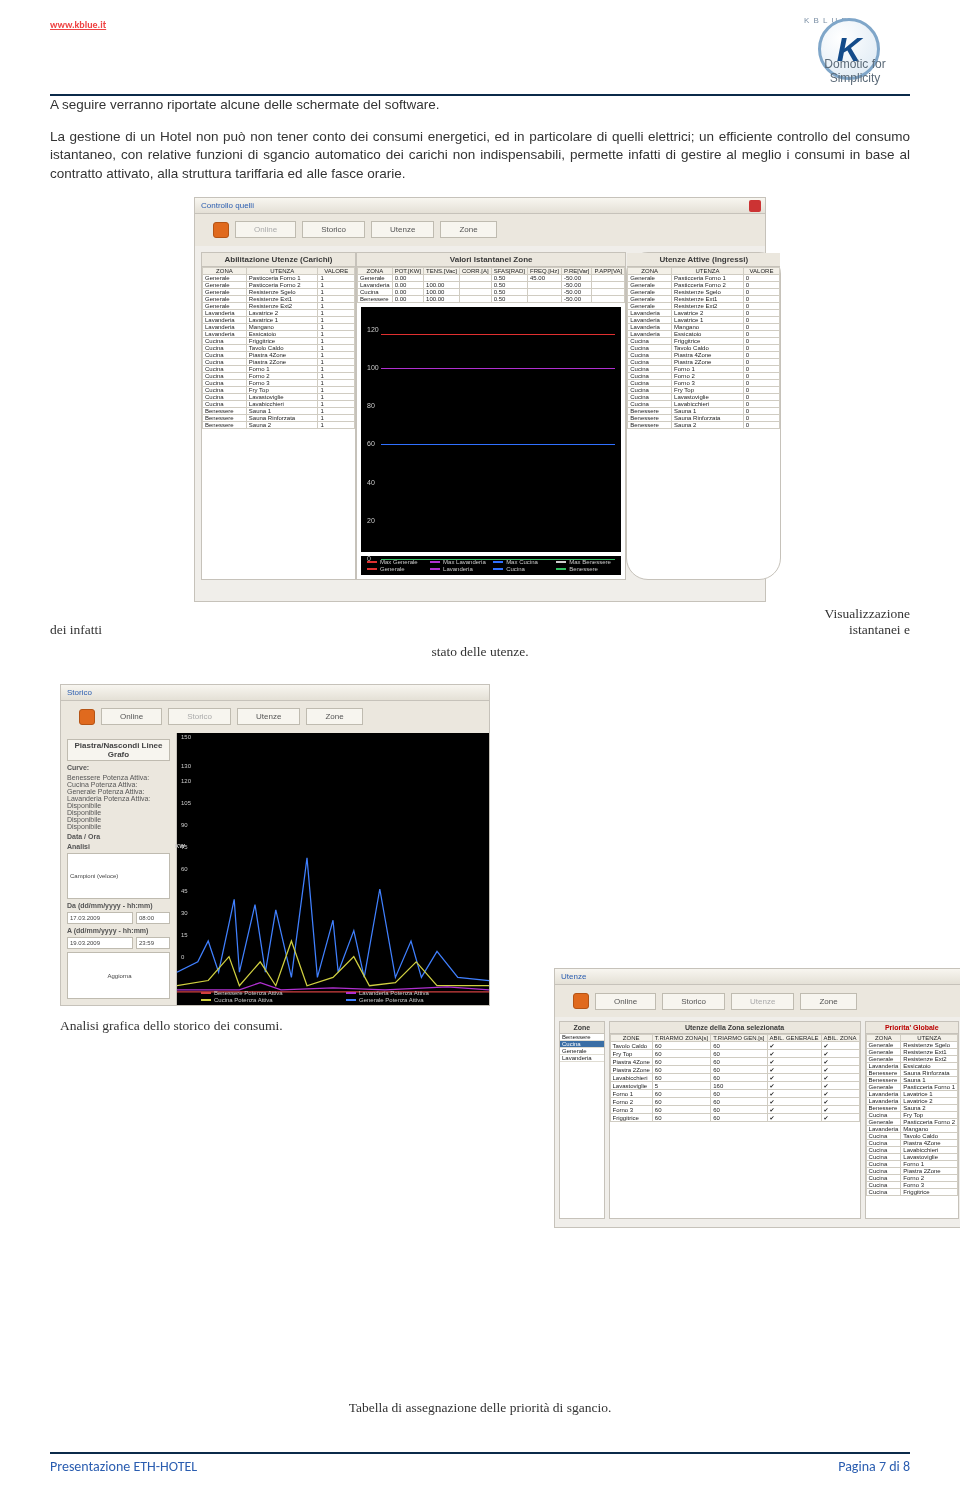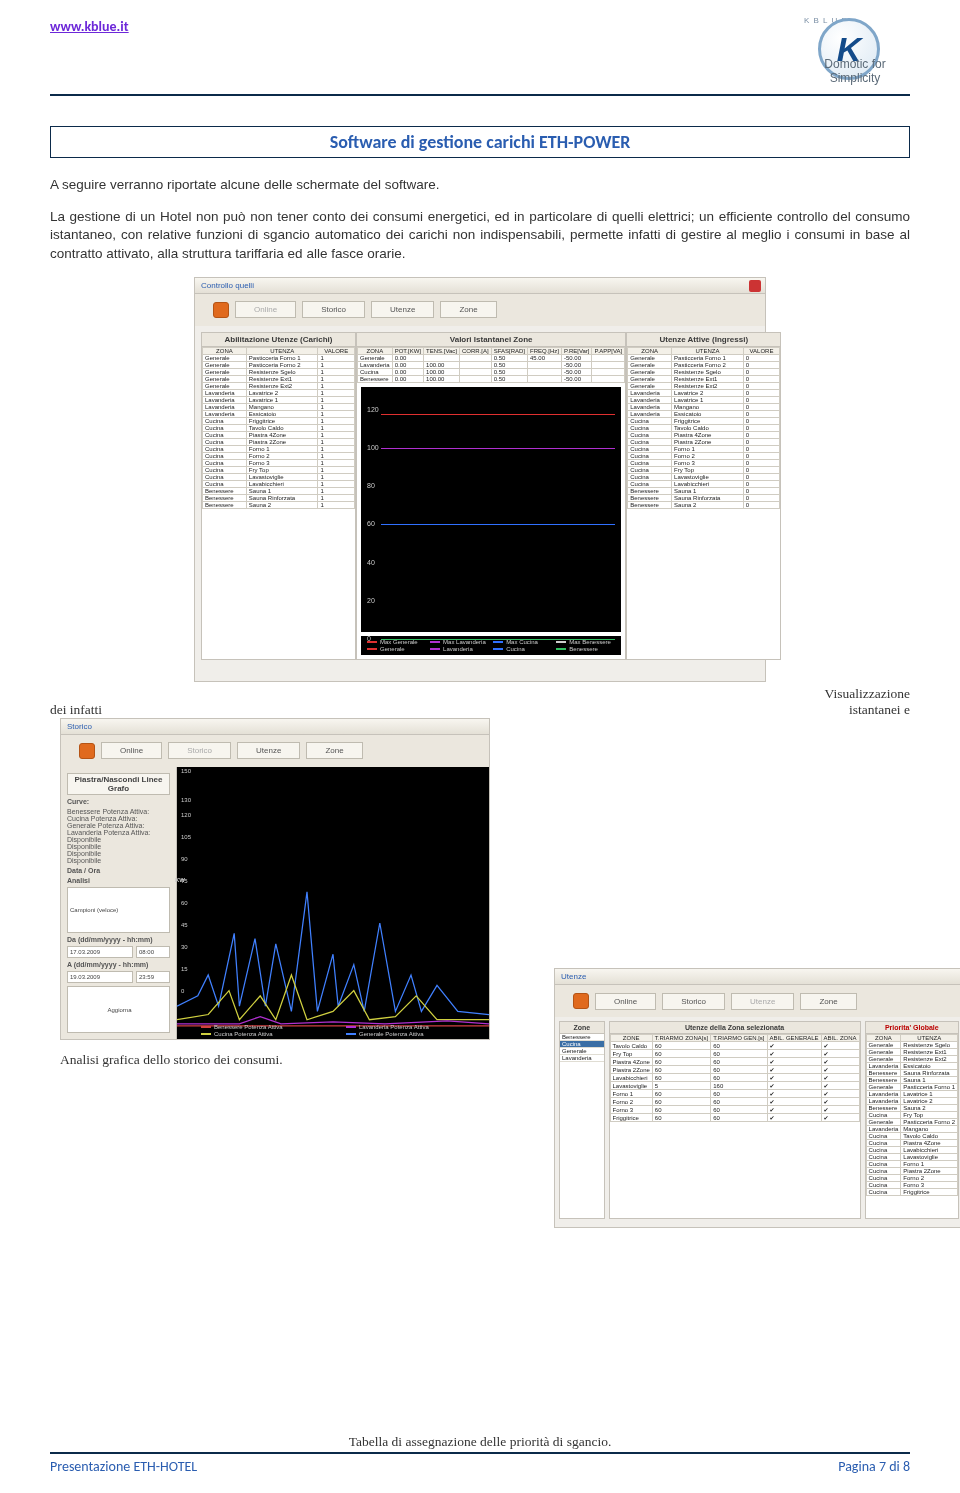--- a/index.html
+++ b/index.html
@@ -15,24 +15,24 @@
   .page {
     padding: 18px 50px 0 50px;
   }
   .header-row {
     display: flex;
     justify-content: space-between;
     align-items: flex-start;
     height: 70px;
   }
   .url-link {
-    color: #6d28d9;
+    color: #ef4444;
     font-family: Calibri, Arial, sans-serif;
     font-weight: bold;
-    font-size: 14px;
+    font-size: 10px;
     text-decoration: underline;
   }
   .logo {
     width: 110px;
     height: 65px;
     position: relative;
   }
   .logo-ring {
     width: 62px; height: 62px;
     border: 3px solid #7fa6c9;
@@ -110,21 +110,21 @@
     display:flex; align-items:center;
   }
   .tb-btn.gray { color:#aaa; }
 
   
   .shot1 { width: 572px; margin: 14px auto 0 auto; height: 405px; }
   .s1-body { display:flex; gap:0; padding:6px 6px 6px 6px; height:340px; }
   .s1-col { background:#fff; border:1px solid #c6c2ba; flex:1; display:flex; flex-direction:column; }
   .s1-colA { flex: 0 0 155px; }
   .s1-colB { flex: 1; }
-  .s1-colC { flex: 0 0 155px; }
+  .s1-colC { flex: 0 0 155px; border-radius: 22px; }
   .s1-col-hd {
     background:#ebe7de; font-size:8px; font-weight:bold; text-align:center;
     padding:2px 0; border-bottom:1px solid #c6c2ba; color:#3a3a3a;
   }
   .mini-table {
     width:100%; border-collapse:collapse; font-size:6px; color:#222;
   }
   .mini-table th, .mini-table td {
     border:1px solid #d0ccc2; padding:0 2px; white-space:nowrap; overflow:hidden;
   }
@@ -218,21 +218,20 @@
     <div class="logo">
       <div class="logo-arc-text">K B L U E</div>
       <div class="logo-ring">
           <span class="logo-k">K</span>
         </div>
       <div class="logo-tagline">Domotic for Simplicity</div>
     </div>
   </div>
   <hr class="hr-top">
 
-  <div class="title-box">Software di gestione carichi ETH-POWER</div>
 
   <p class="body-text">A seguire verranno riportate alcune delle schermate del software.</p>
   <p class="body-text">La gestione di un Hotel non può non tener conto dei consumi energetici, ed in particolare di quelli elettrici; un efficiente controllo del consumo istantaneo, con relative funzioni di sgancio automatico dei carichi non indispensabili, permette infatti di gestire al meglio i consumi in base al contratto attivato, alla struttura tariffaria ed alle fasce orarie.</p>
 
   <div class="shot shot1">
     <div class="shot-title-bar">
       <span>Controllo quelli</span>
       <span class="shot-close"></span>
     </div>
     <div class="shot-toolbar">
@@ -569,20 +568,21 @@
       </div>
     </div>
   </div>
 
   <div class="inline-row">
     <span class="side">dei infatti</span>
     <span class="side" style="text-align:right">
       <span>Visualizzazione</span><br><span>istantanei e</span>
     </span>
   </div>
+  <div class="inline-center">stato delle utenze.</div>
 
   <div class="shot shot2">
     <div class="shot-title-bar">
       <span>Storico</span>
     </div>
     <div class="shot-toolbar">
       <span class="tb-power"></span>
       <span class="tb-btn">Online</span>
       <span class="tb-btn gray">Storico</span>
       <span class="tb-btn">Utenze</span>

